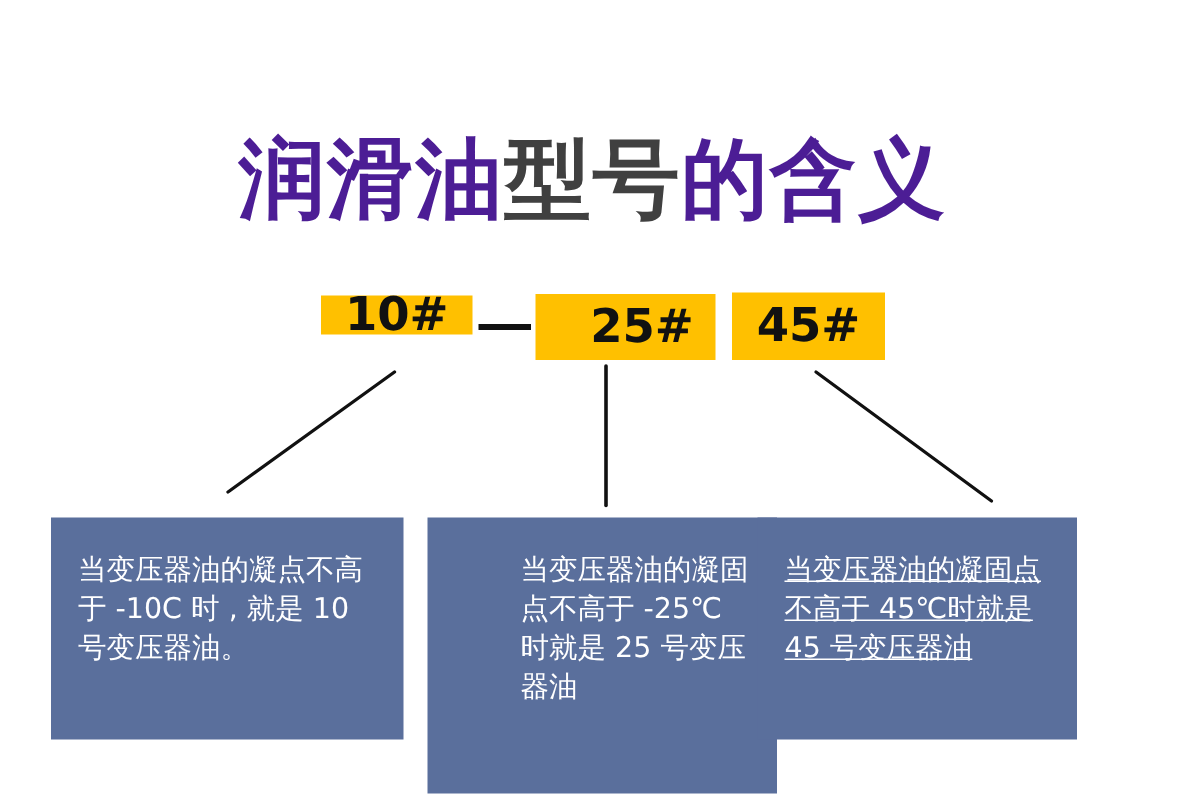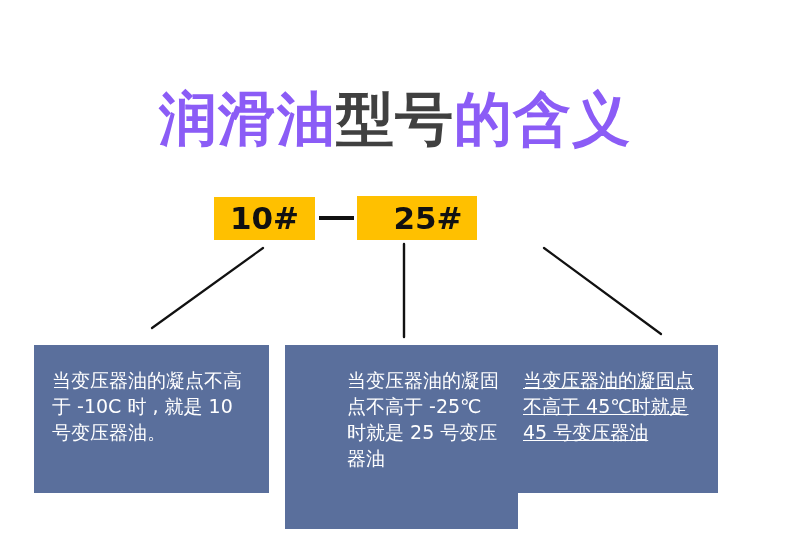--- a/index.html
+++ b/index.html
@@ -24,36 +24,36 @@
     left: 0;
     top: 86px;
     width: 790px;
     text-align: center;
     font-size: 58px;
     font-weight: bold;
     line-height: 66px;
     letter-spacing: 1px;
     white-space: nowrap;
   }
-  .title .t-blue { color: #8b5cf6; margin-top: 48px; }
+  .title .t-blue { color: #4c1d95; margin-top: 48px; }
   .title .t-amber { color: #404040; }
 
   
   .badge {
     position: absolute;
     background: #FFC000;
     color: #111111;
     font-size: 31px;
     font-weight: bold;
     display: flex;
     align-items: center;
     justify-content: center;
     line-height: 1;
   }
-  #badge-1 { left: 214px; top: 197px; width: 101px; height: 43px; text-align: right; }
+  #badge-1 { left: 214px; top: 197px; width: 101px; height: 26px; text-align: right; }
   #badge-2 { left: 357px; top: 196px; width: 98px;  height: 44px; padding-left: 22px; }
   #badge-3 { left: 488px; top: 195px; width: 102px; height: 45px; }
 
   .badge-dash {
     position: absolute;
     left: 319px;
     top: 216px;
     width: 35px;
     height: 4px;
     background: #111111;
@@ -101,20 +101,21 @@
     <line x1="404" y1="244" x2="404" y2="337" stroke="#111111" stroke-width="2.4" stroke-linecap="round"></line>
     <line x1="544" y1="248" x2="661" y2="334" stroke="#111111" stroke-width="2.2" stroke-linecap="round"></line>
   </svg>
 
   <div class="badge" id="badge-1">10#</div>
 
   <div class="badge-dash"></div>
 
   <div class="badge" id="badge-2">25#</div>
 
+  <div class="badge" id="badge-3">45#</div>
 
   <div class="panel" id="panel-1">
     <span class="panel-text">当变压器油的凝点不高于 -10C 时 , 就是 10 号变压器油。</span>
   </div>
 
   <div class="panel" id="panel-2">
     <span class="panel-text">当变压器油的凝固点不高于 -25℃时就是 25 号变压器油</span>
   </div>
 
   <div class="panel" id="panel-3">

